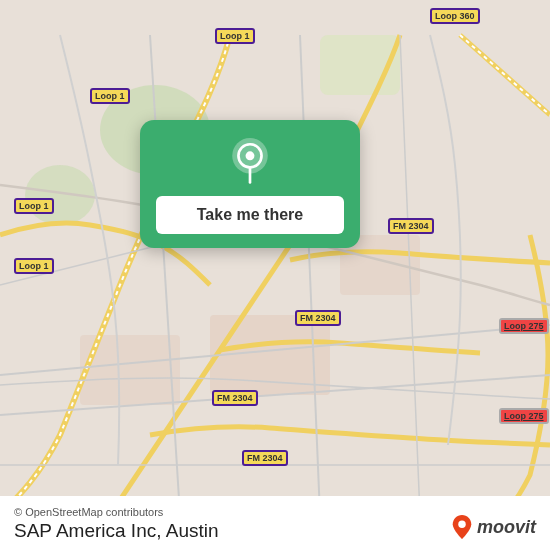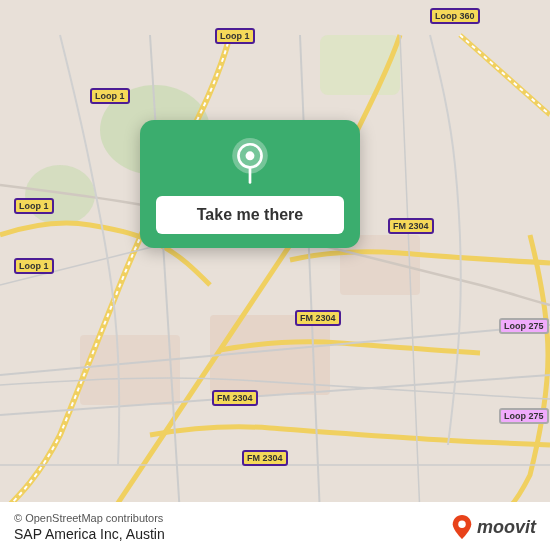--- a/index.html
+++ b/index.html
@@ -84,21 +84,21 @@
       flex-direction: column;
       gap: 2px;
     }
 
     #copyright-text {
       font-size: 11px;
       color: #555;
     }
 
     #location-label {
-      font-size: 14px;
+      font-size: 19px;
       font-weight: 500;
       color: #222;
     }
 
     #moovit-logo {
       position: absolute;
       bottom: 10px;
       right: 14px;
       display: flex;
       align-items: center;
@@ -126,22 +126,23 @@
       border-radius: 3px;
       font-size: 9px;
       font-weight: bold;
       color: #333;
       padding: 1px 3px;
       white-space: nowrap;
       z-index: 5;
     }
 
     .road-badge.white {
-      background: #f0abfc;
+      background: #ef4444;
       border-color: #aaa;
+      text-decoration: underline;
     }
   </style>
 </head>
 <body>
 
 <div id="map-container">
 
   <div id="map-bg"></div>
 
   <svg id="map-svg" viewBox="0 0 550 480">

